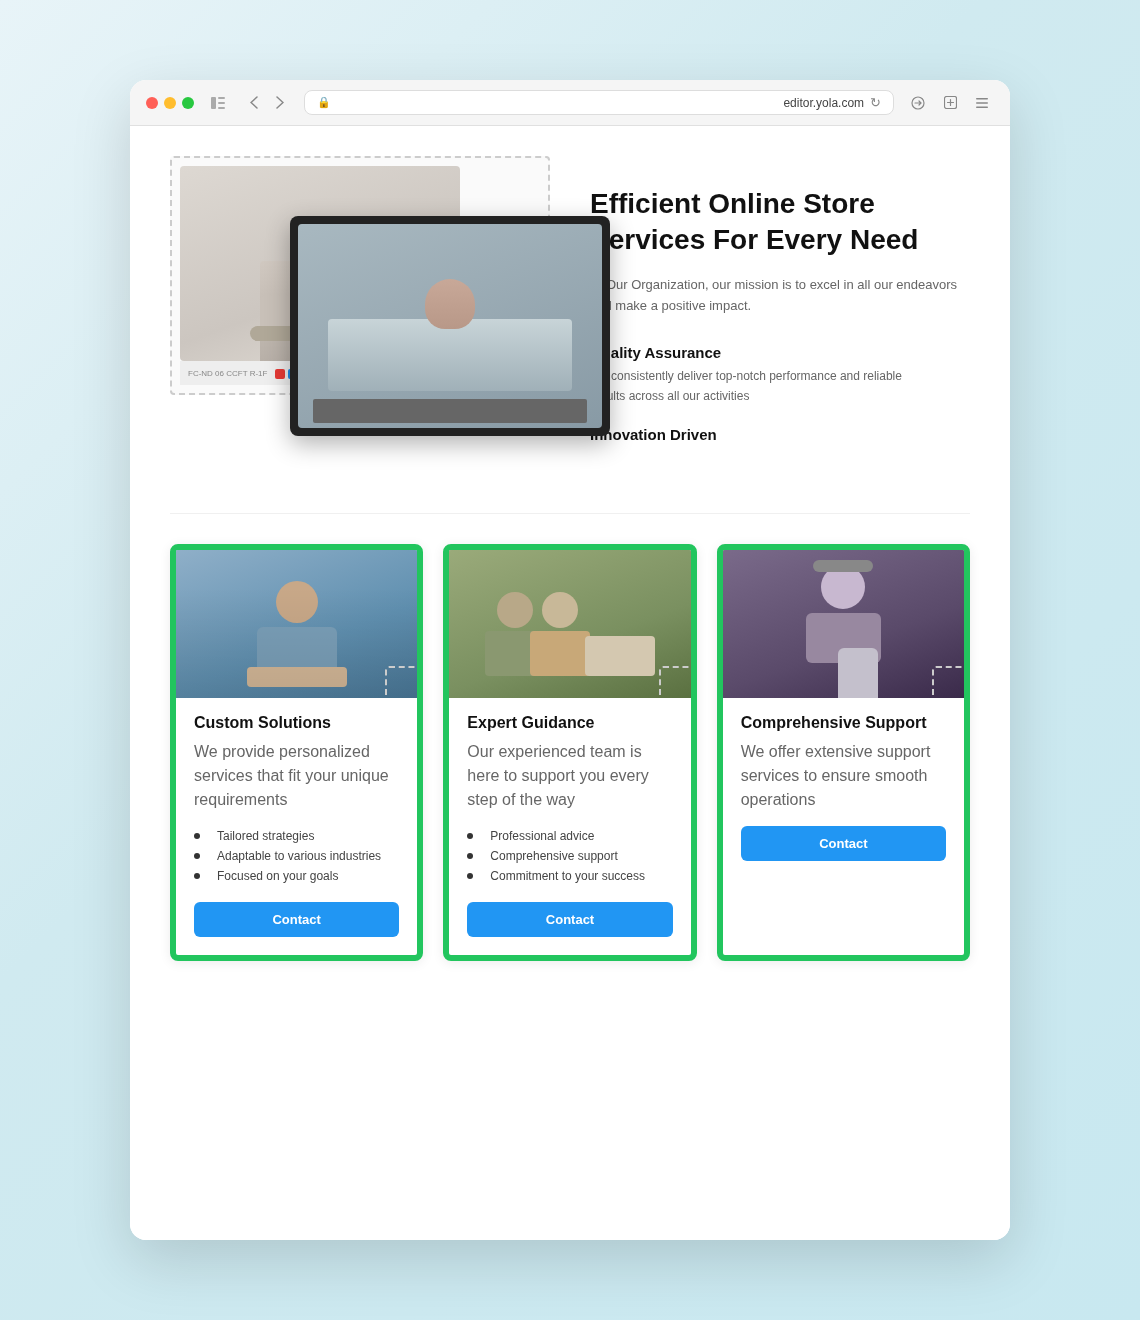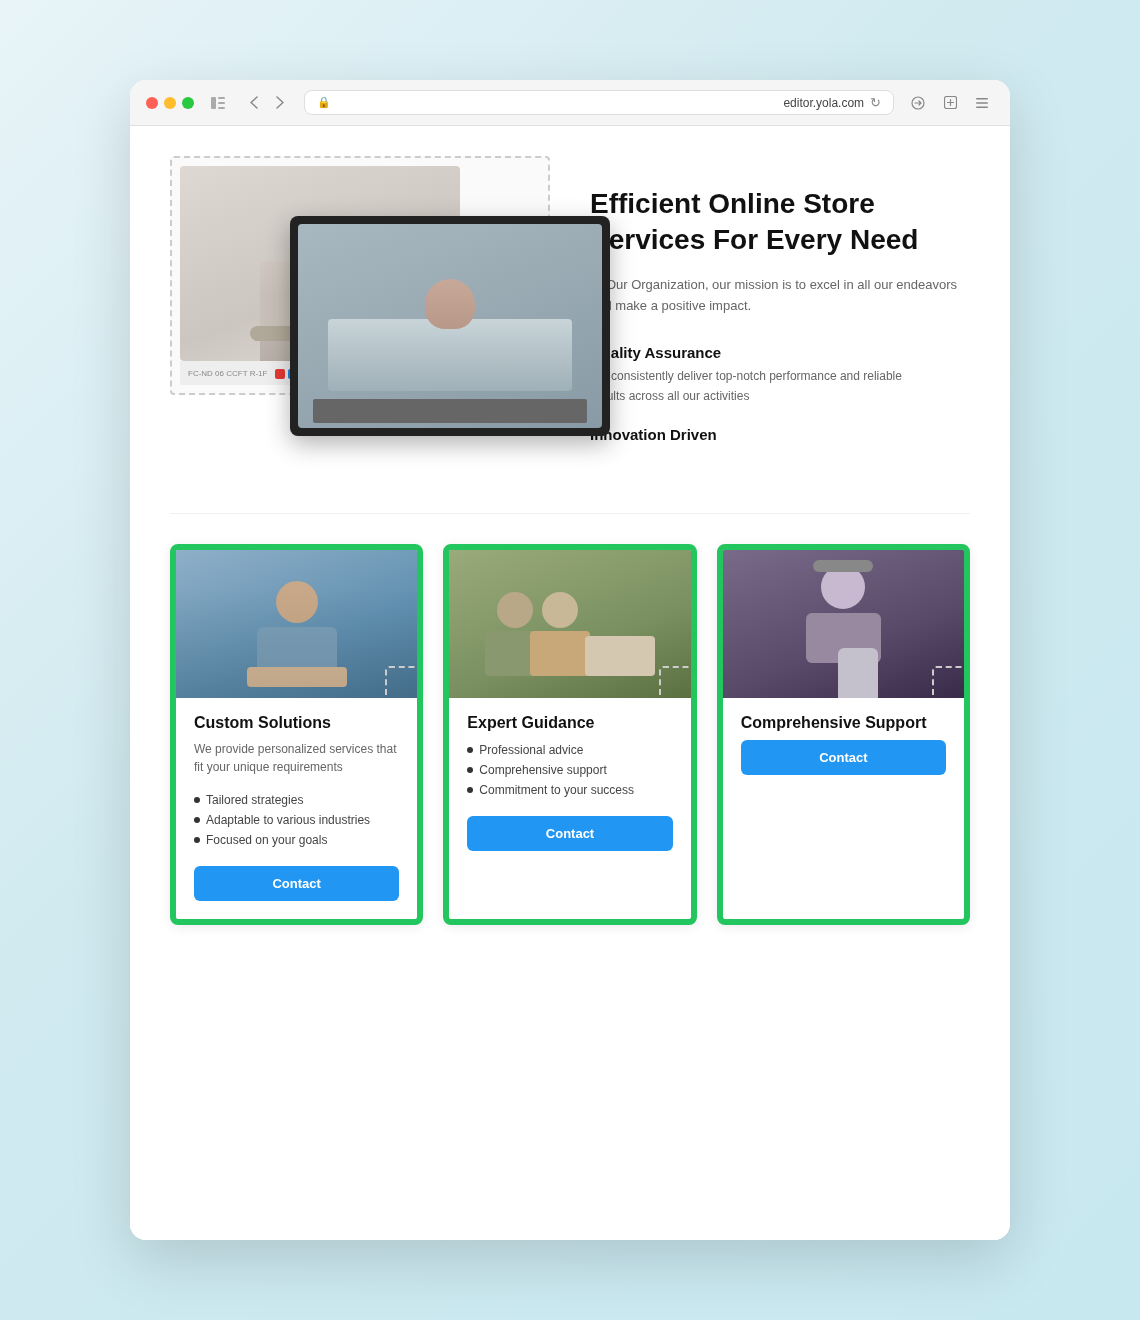--- a/index.html
+++ b/index.html
@@ -276,38 +276,38 @@
     }
 
     .card-title {
       font-size: 16px;
       font-weight: 700;
       color: #111;
       margin-bottom: 8px;
     }
 
     .card-description {
-      font-size: 12px;
+      font-size: 16px;
       color: #666;
       line-height: 1.5;
       margin-bottom: 14px;
     }
 
     .card-list {
       list-style: none;
       margin-bottom: 16px;
     }
 
     .card-list li {
       font-size: 12px;
       color: #444;
       padding: 3px 0;
       display: flex;
       align-items: center;
-      gap: 6px;
+      gap: 17px;
     }
 
     .bullet-dot {
       width: 6px;
       height: 6px;
       background: #333;
       border-radius: 50%;
       flex-shrink: 0;
     }
 
@@ -539,20 +539,21 @@
                   <div style="width:36px;height:36px;background:#c8b898;border-radius:50%;margin-bottom:3px;"></div>
                   <div style="width:60px;height:45px;background:#c8a878;border-radius:4px;"></div>
                 </div>
                 <div style="width:70px;height:40px;background:#d4c8b0;border-radius:4px;margin-left:-5px;align-self:flex-end;"></div>
               </div>
             </div>
             <div class="dashed-corner"></div>
           </div>
           <div class="card-body">
             <div class="card-title">Expert Guidance</div>
+            <p class="card-description">Our experienced team is here to support you every step of the way</p>
             <ul class="card-list">
               <li>
                 <span class="bullet-dot"></span>
                 <span>Professional advice</span>
               </li>
               <li>
                 <span class="bullet-dot"></span>
                 <span>Comprehensive support</span>
               </li>
               <li>
@@ -573,20 +574,21 @@
                   <div style="position:absolute;top:-5px;left:-8px;width:60px;height:12px;background:#888;border-radius:10px;"></div>
                 </div>
                 <div style="width:75px;height:50px;background:#9888a0;border-radius:6px;"></div>
                 <div style="width:40px;height:55px;background:#c4c0cc;border-radius:6px;margin-top:-15px;margin-left:30px;"></div>
               </div>
             </div>
             <div class="dashed-corner"></div>
           </div>
           <div class="card-body">
             <div class="card-title">Comprehensive Support</div>
+            <p class="card-description">We offer extensive support services to ensure smooth operations</p>
             <button class="contact-btn">Contact</button>
           </div>
         </div>
 
       </div>
     </div>
   </div>
 </div>
 
 </body></html>

